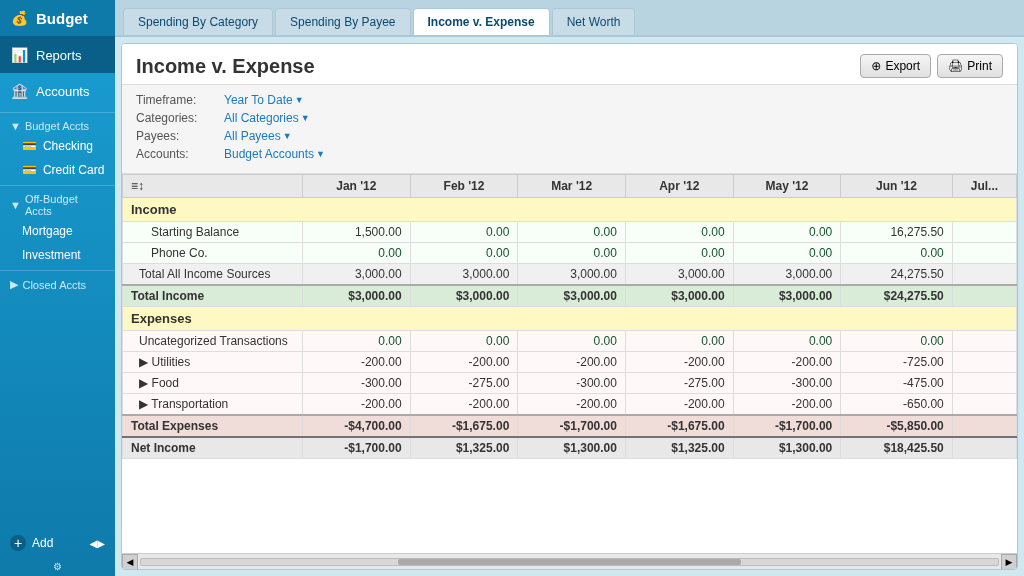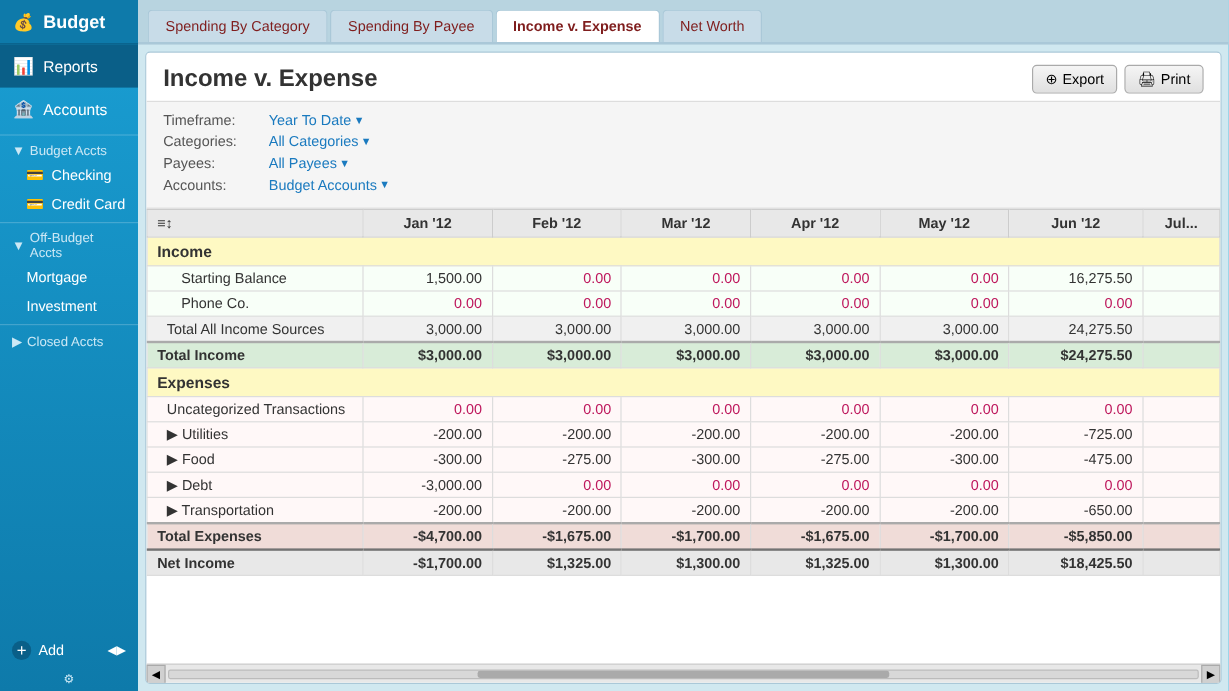--- a/index.html
+++ b/index.html
@@ -80,21 +80,21 @@
       border-bottom: 2px solid #aac8d8;
     }
     .tab {
       padding: 6px 14px;
       background: #c8dce8;
       border: 1px solid #aac8d8;
       border-bottom: none;
       border-radius: 4px 4px 0 0;
       cursor: pointer;
       font-size: 12px;
-      color: #7f1d1d;
+      color: #0c4a6e;
     }
     .tab.active {
       background: white;
       border-color: #aac8d8;
       font-weight: bold;
     }
 
     
     #content {
       flex: 1;
@@ -223,21 +223,21 @@
     }
     .scroll-thumb {
       position: absolute;
       left: 30%;
       width: 40%;
       height: 100%;
       background: #aaa;
       border-radius: 2px;
     }
 
-    .gray-text { color: #be185d; }
+    .gray-text { color: #14532d; }
   </style>
 </head>
 <body>
 
 <div id="sidebar">
   <div class="sidebar-header">
     <span class="sidebar-icon">💰</span>
     <span>Budget</span>
   </div>
 
@@ -460,30 +460,20 @@
             <td class="indent-1">▶ Food</td>
             <td>-300.00</td>
             <td>-275.00</td>
             <td>-300.00</td>
             <td>-275.00</td>
             <td>-300.00</td>
             <td>-475.00</td>
             <td></td>
           </tr>
 
-          <tr class="expenses-section">
-            <td class="indent-1">▶ Debt</td>
-            <td>-3,000.00</td>
-            <td class="gray-text">0.00</td>
-            <td class="gray-text">0.00</td>
-            <td class="gray-text">0.00</td>
-            <td class="gray-text">0.00</td>
-            <td class="gray-text">0.00</td>
-            <td></td>
-          </tr>
 
           <tr class="expenses-section">
             <td class="indent-1">▶ Transportation</td>
             <td>-200.00</td>
             <td>-200.00</td>
             <td>-200.00</td>
             <td>-200.00</td>
             <td>-200.00</td>
             <td>-650.00</td>
             <td></td>

